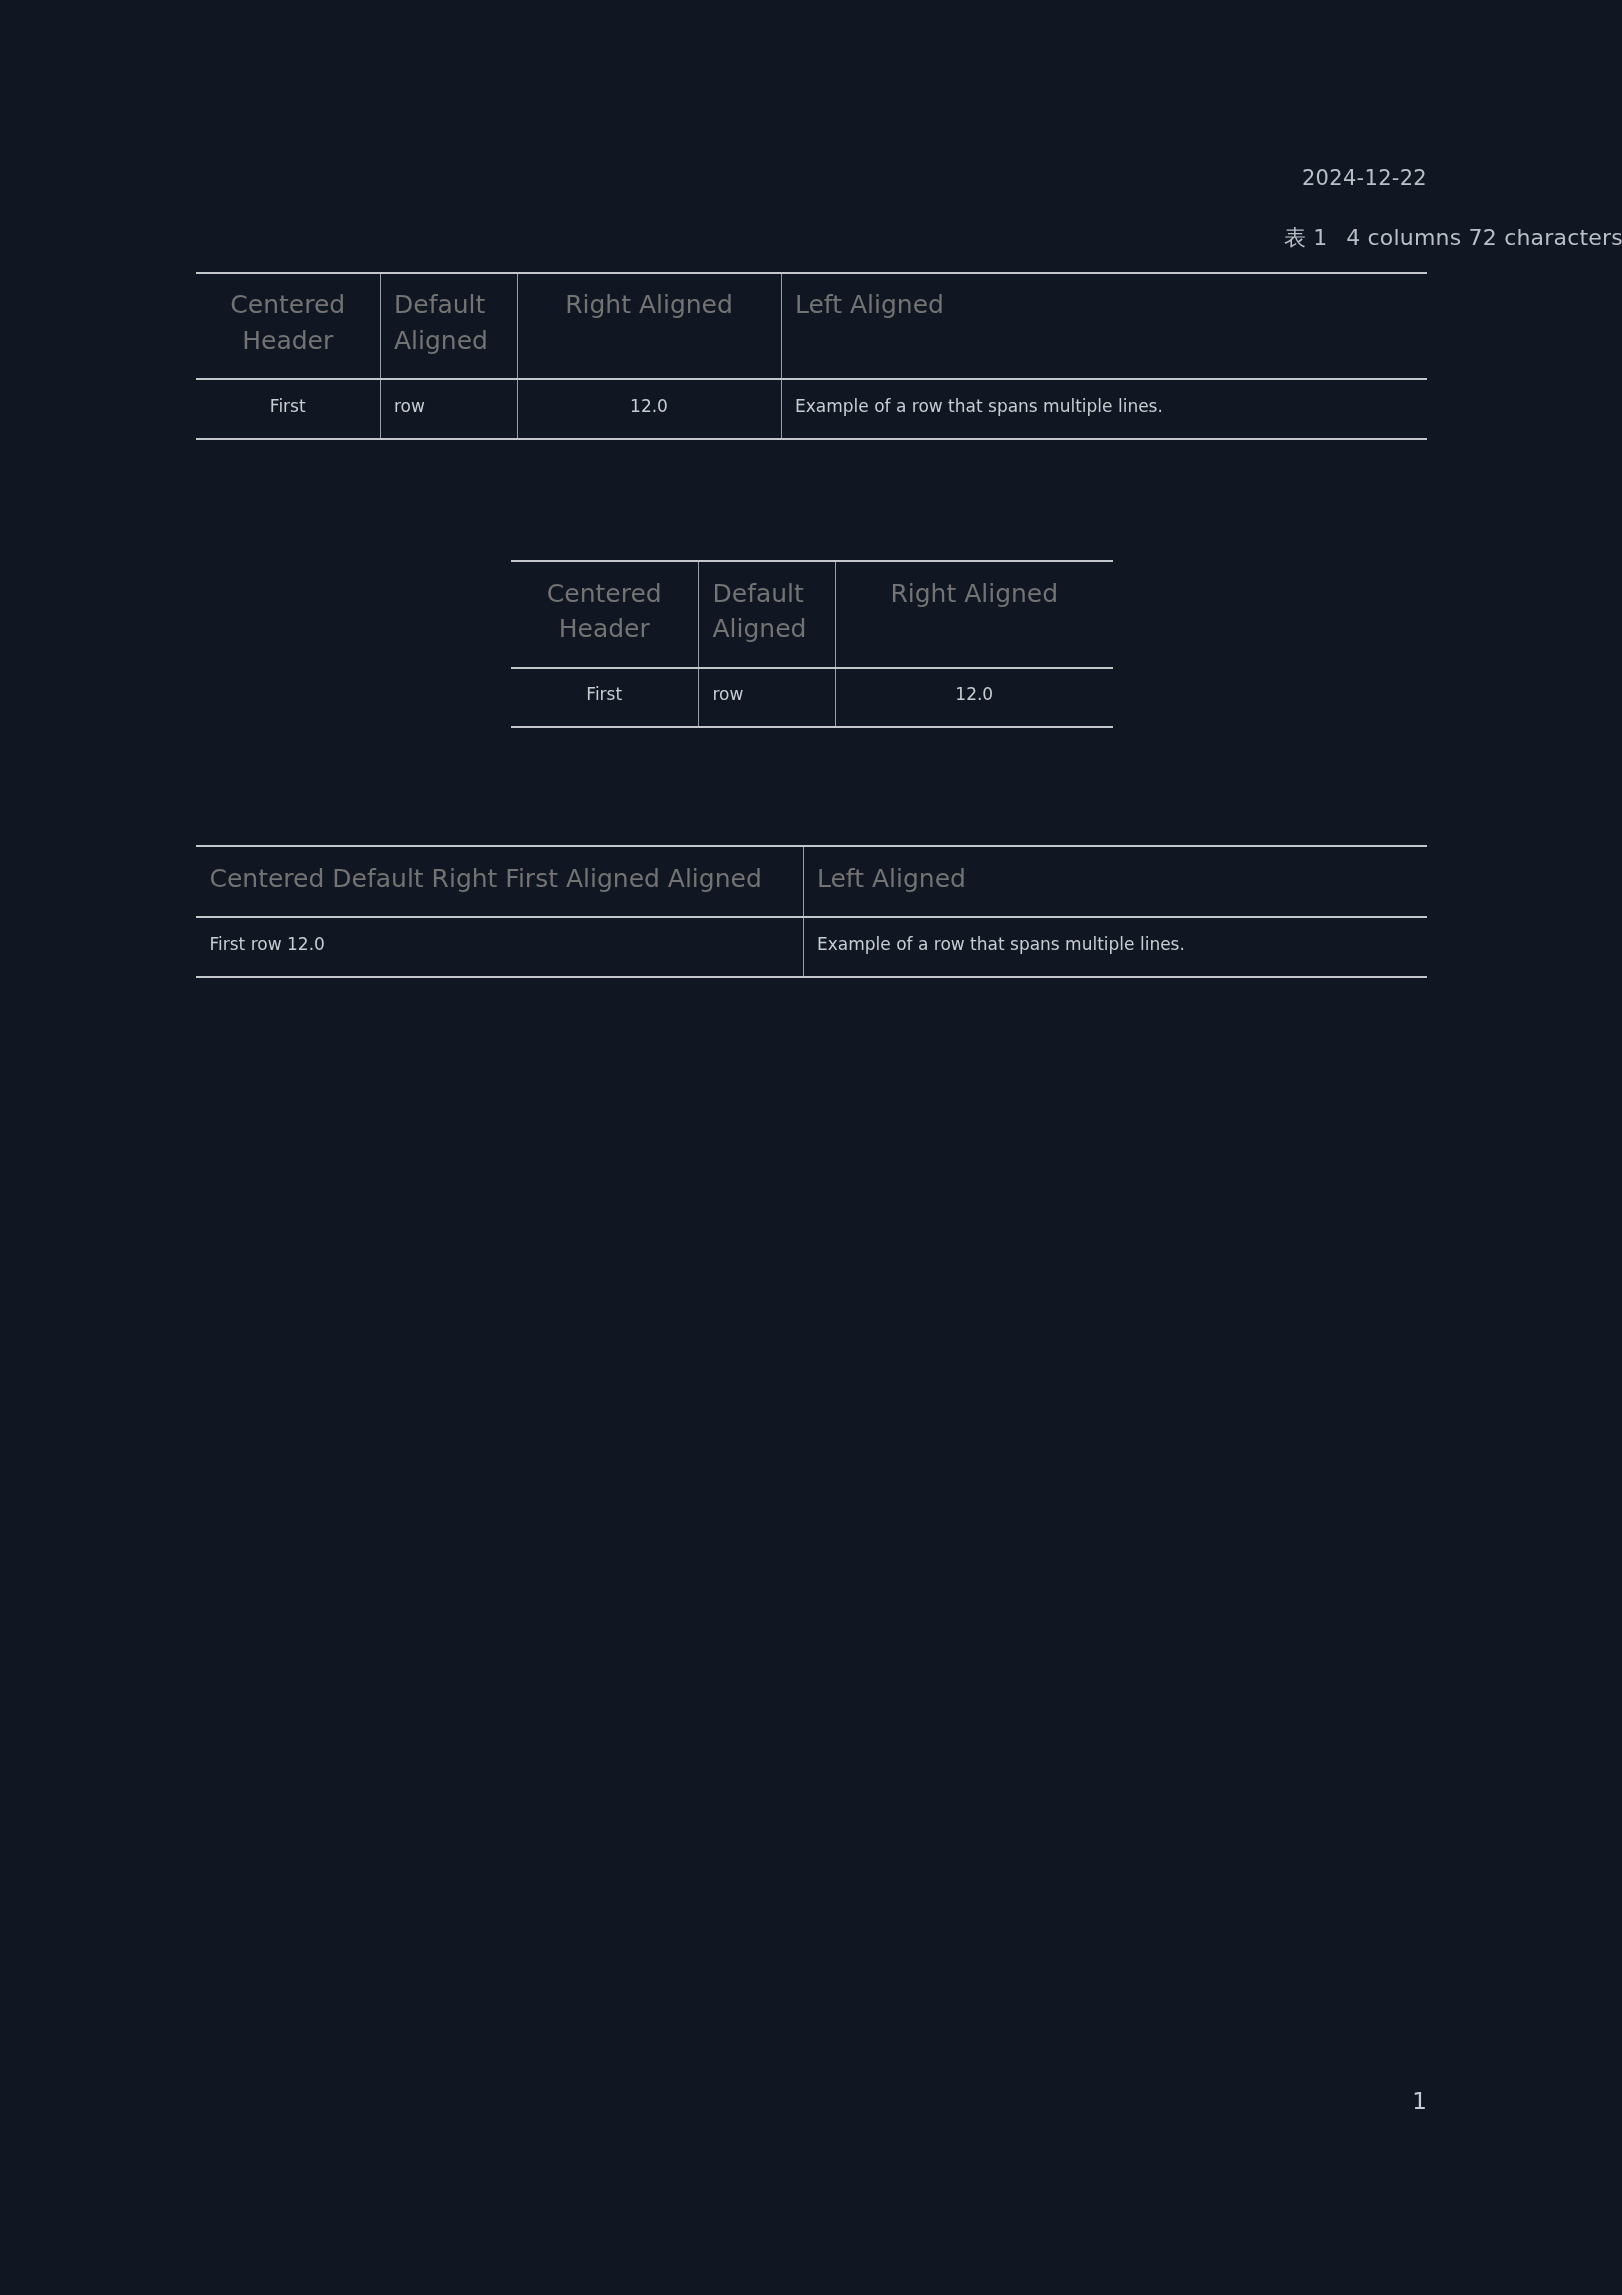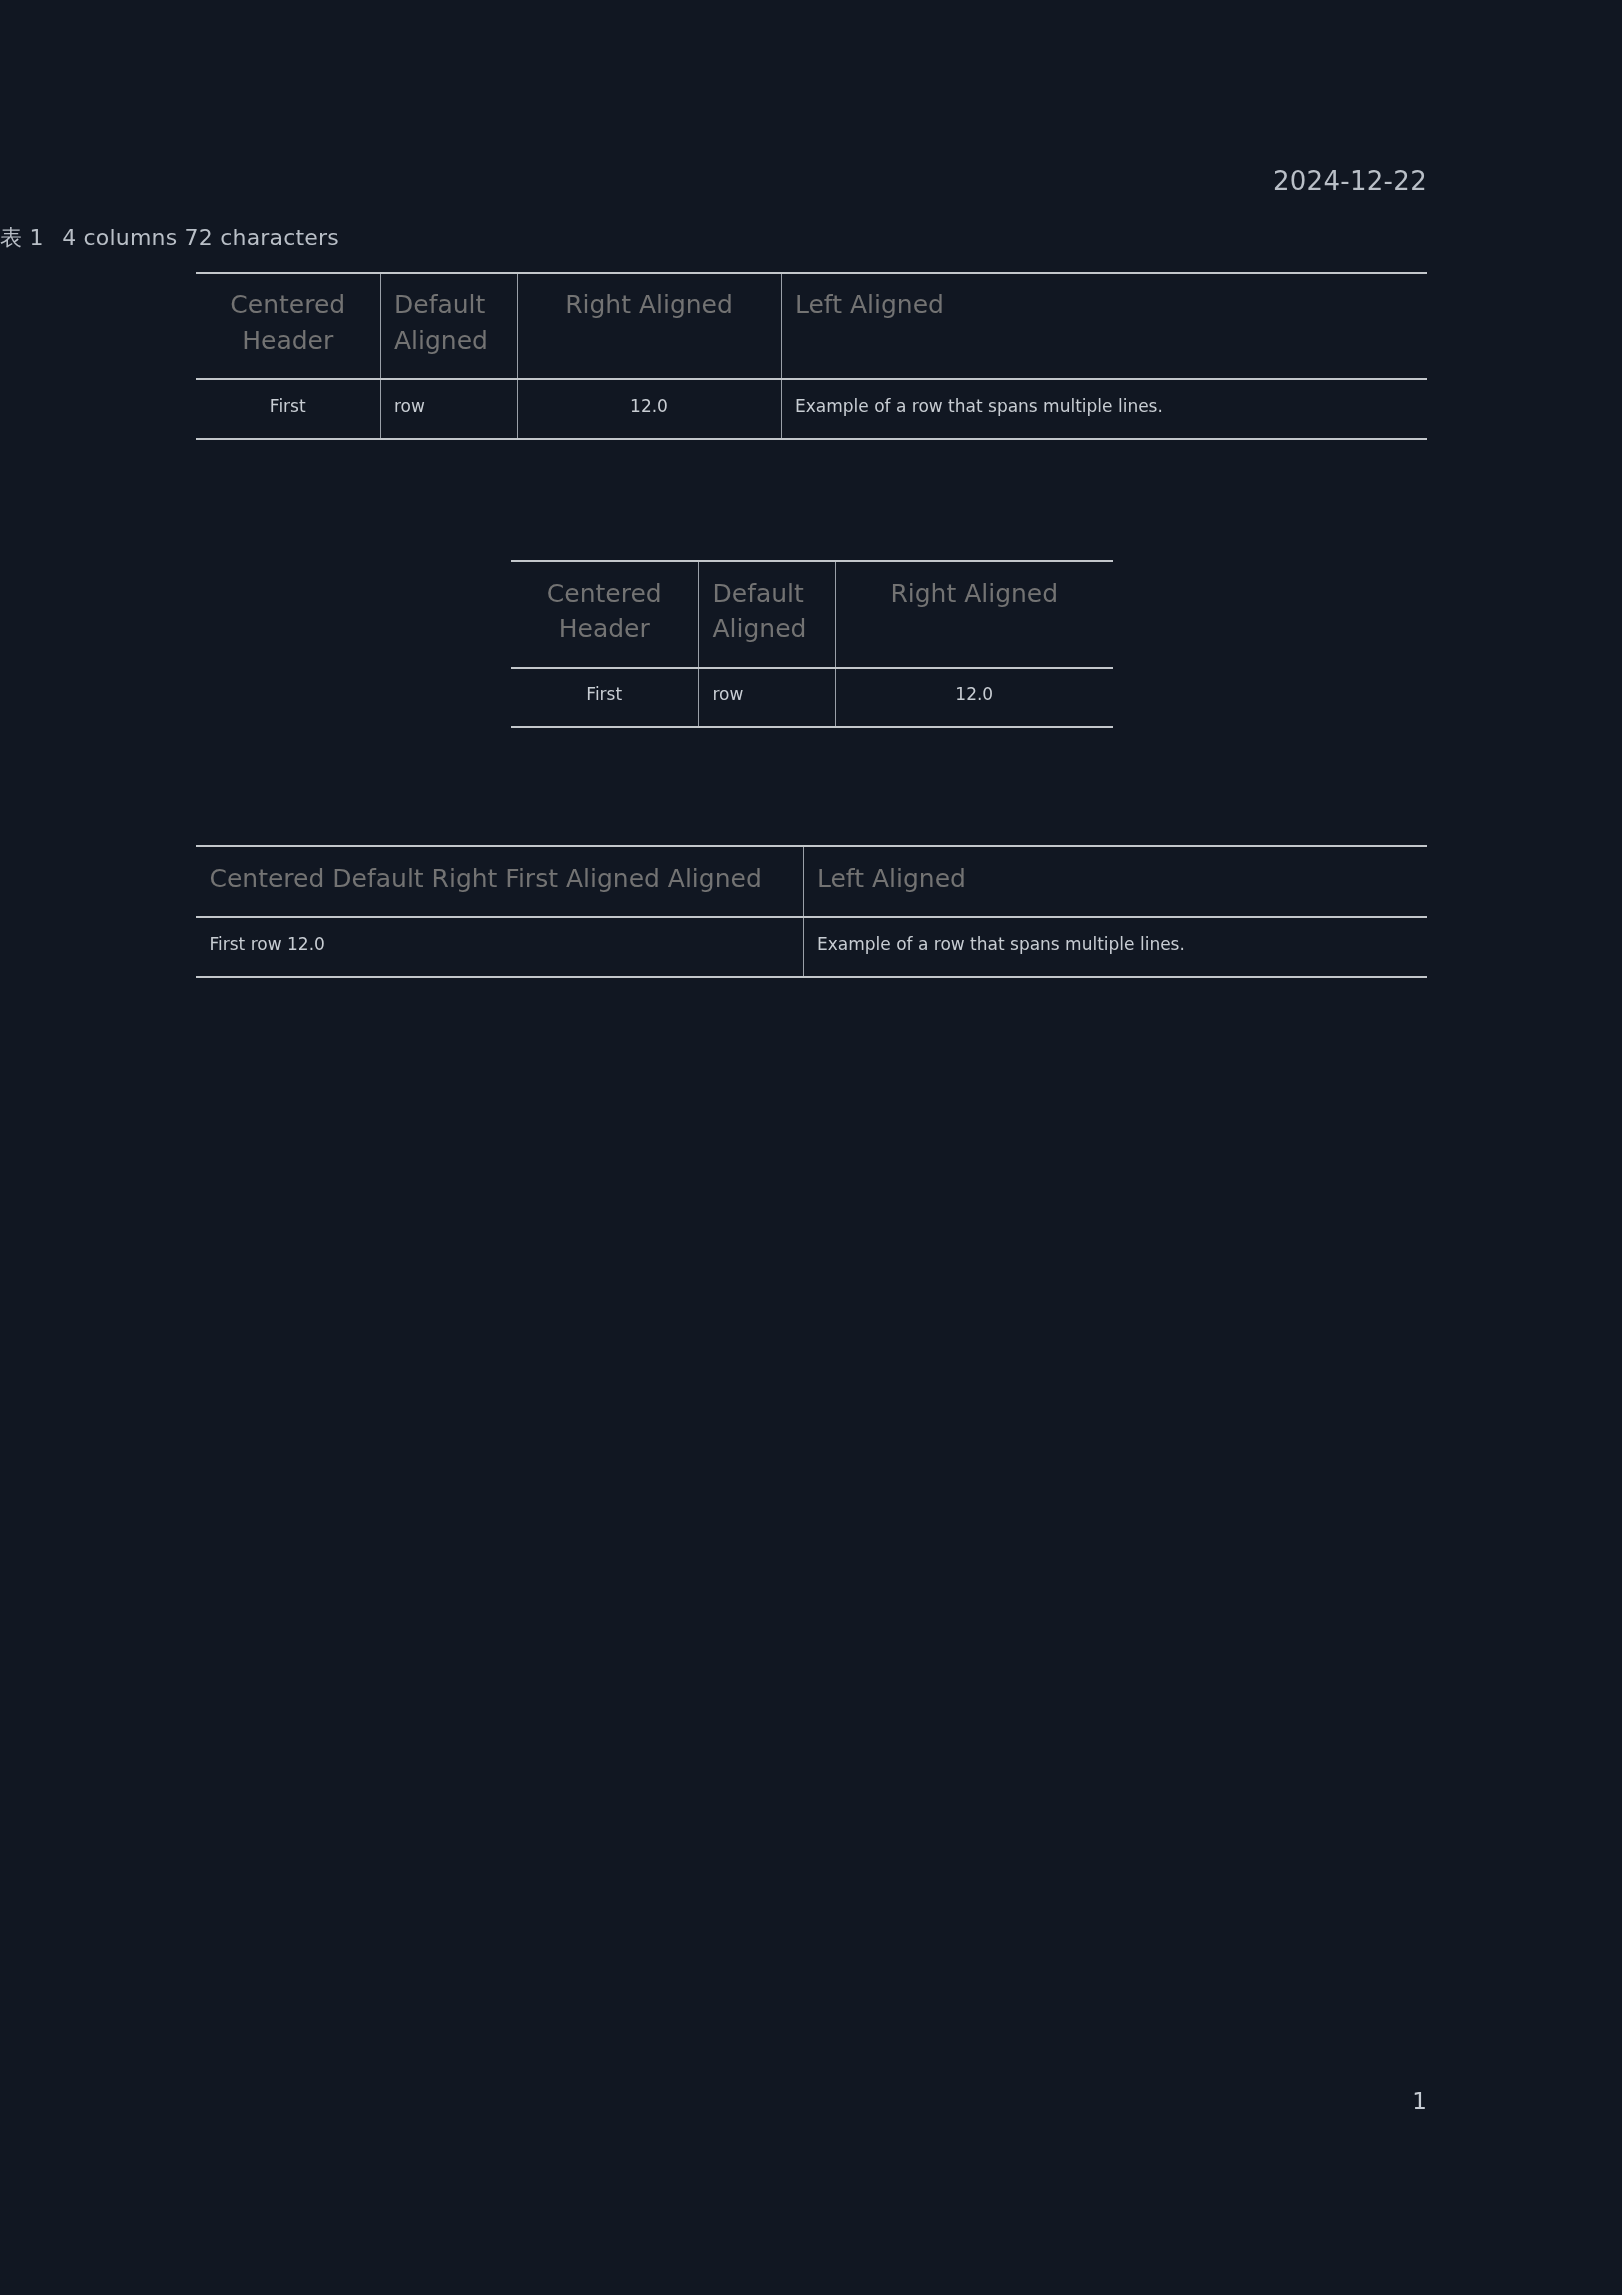--- a/index.html
+++ b/index.html
@@ -17,21 +17,21 @@
   }
 
   
   .doc-header {
     position: absolute;
     top: 166px;
     left: 196px;
     width: 1231px;
     text-align: right;
     color: #b9bfc7;
-    font-size: 26px;
+    font-size: 21px;
     letter-spacing: 0.3px;
     font-family: "DejaVu Sans", sans-serif;
   }
 
   
   .doc-footer {
     position: absolute;
     top: 2088px;
     left: 196px;
     width: 1231px;
@@ -40,21 +40,21 @@
     font-size: 23px;
   }
 
   
   .figure {
     position: absolute;
     left: 0;
     width: 1623px;
   }
   .caption {
-    text-align: left;
+    text-align: right;
     color: #b9bfc7;
     font-size: 22px;
     margin-bottom: 18.6px;
     white-space: pre;
     letter-spacing: 0.2px;
   }
   .caption .cap-label { }
   .caption .cap-gap { display: inline-block; width: 18.6px; }
 
   

